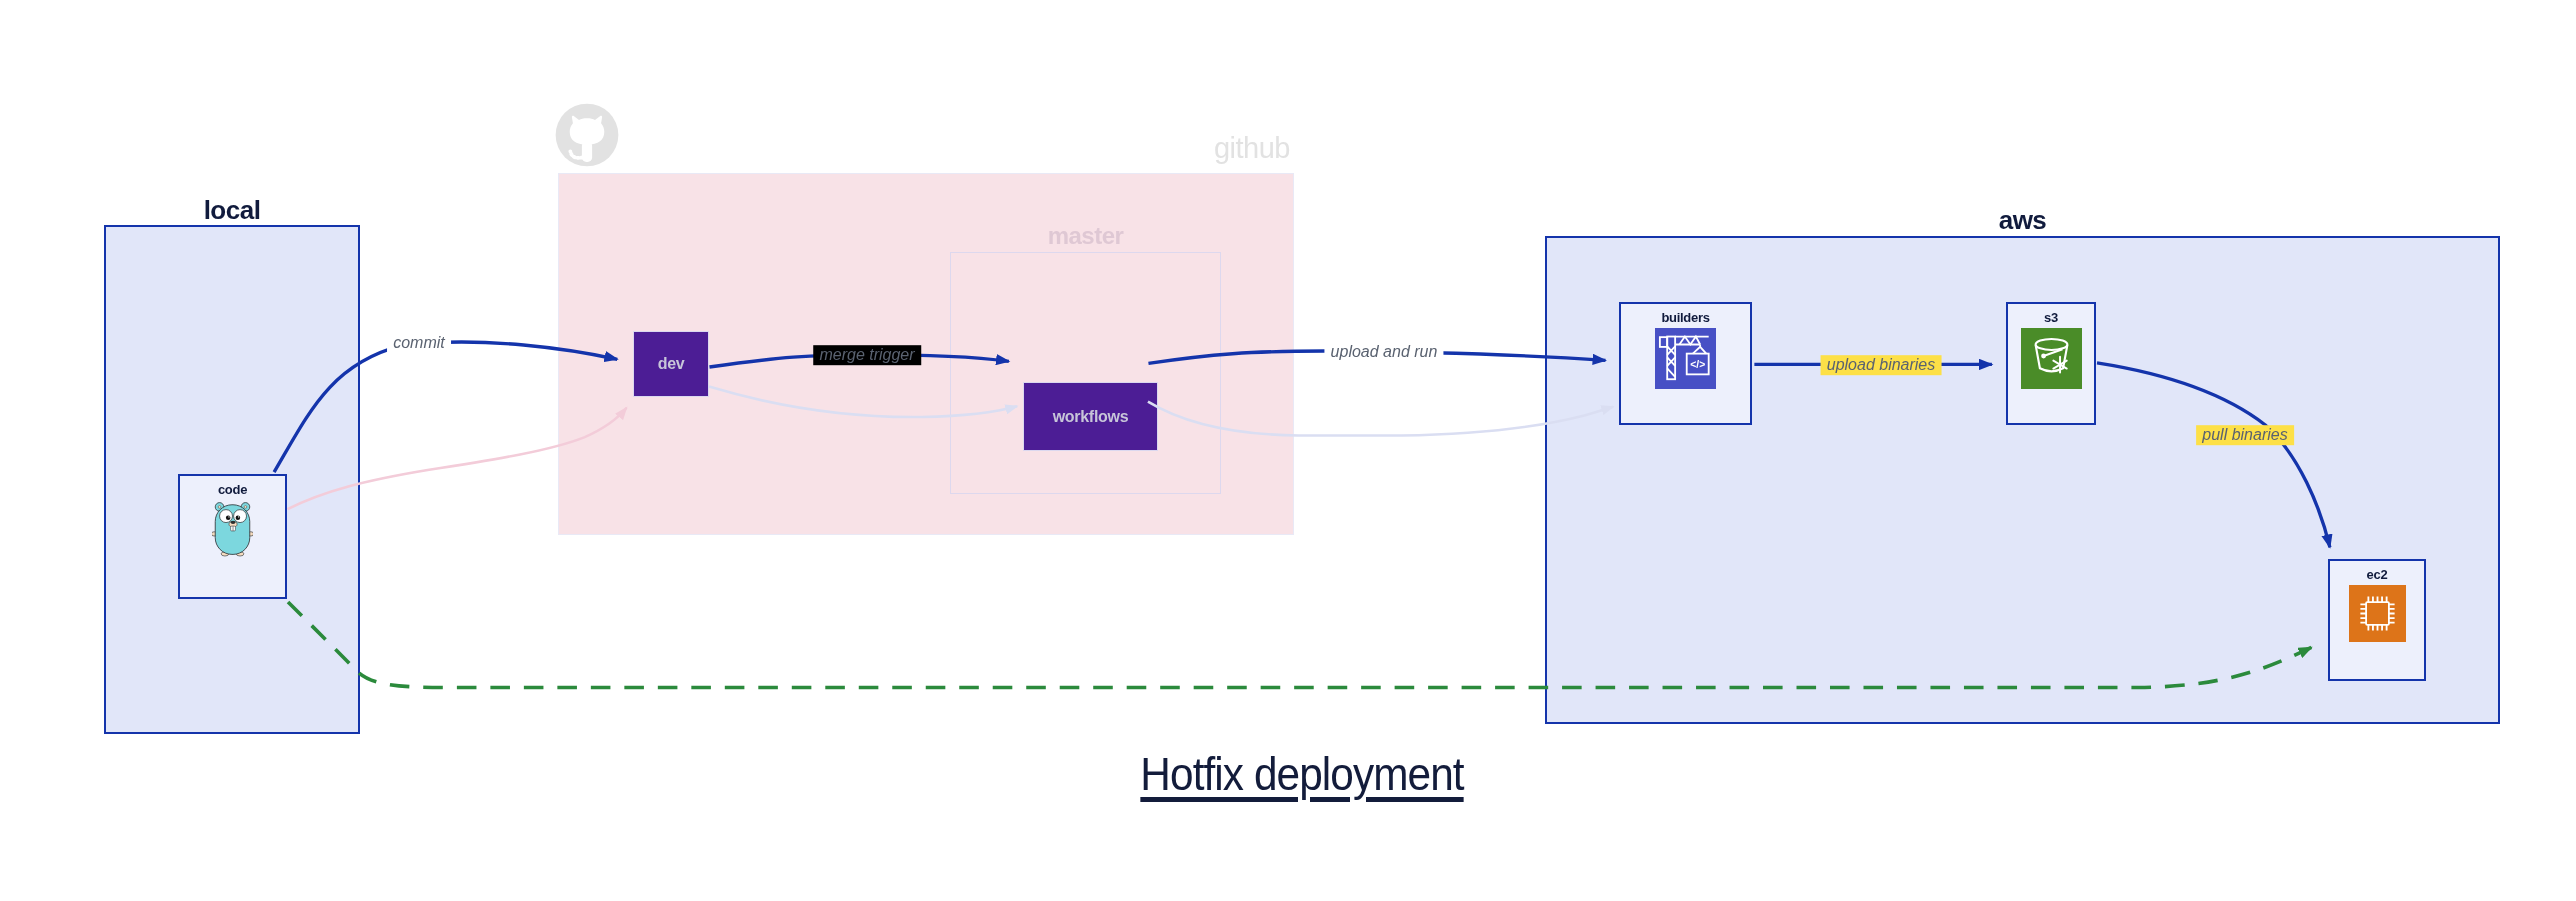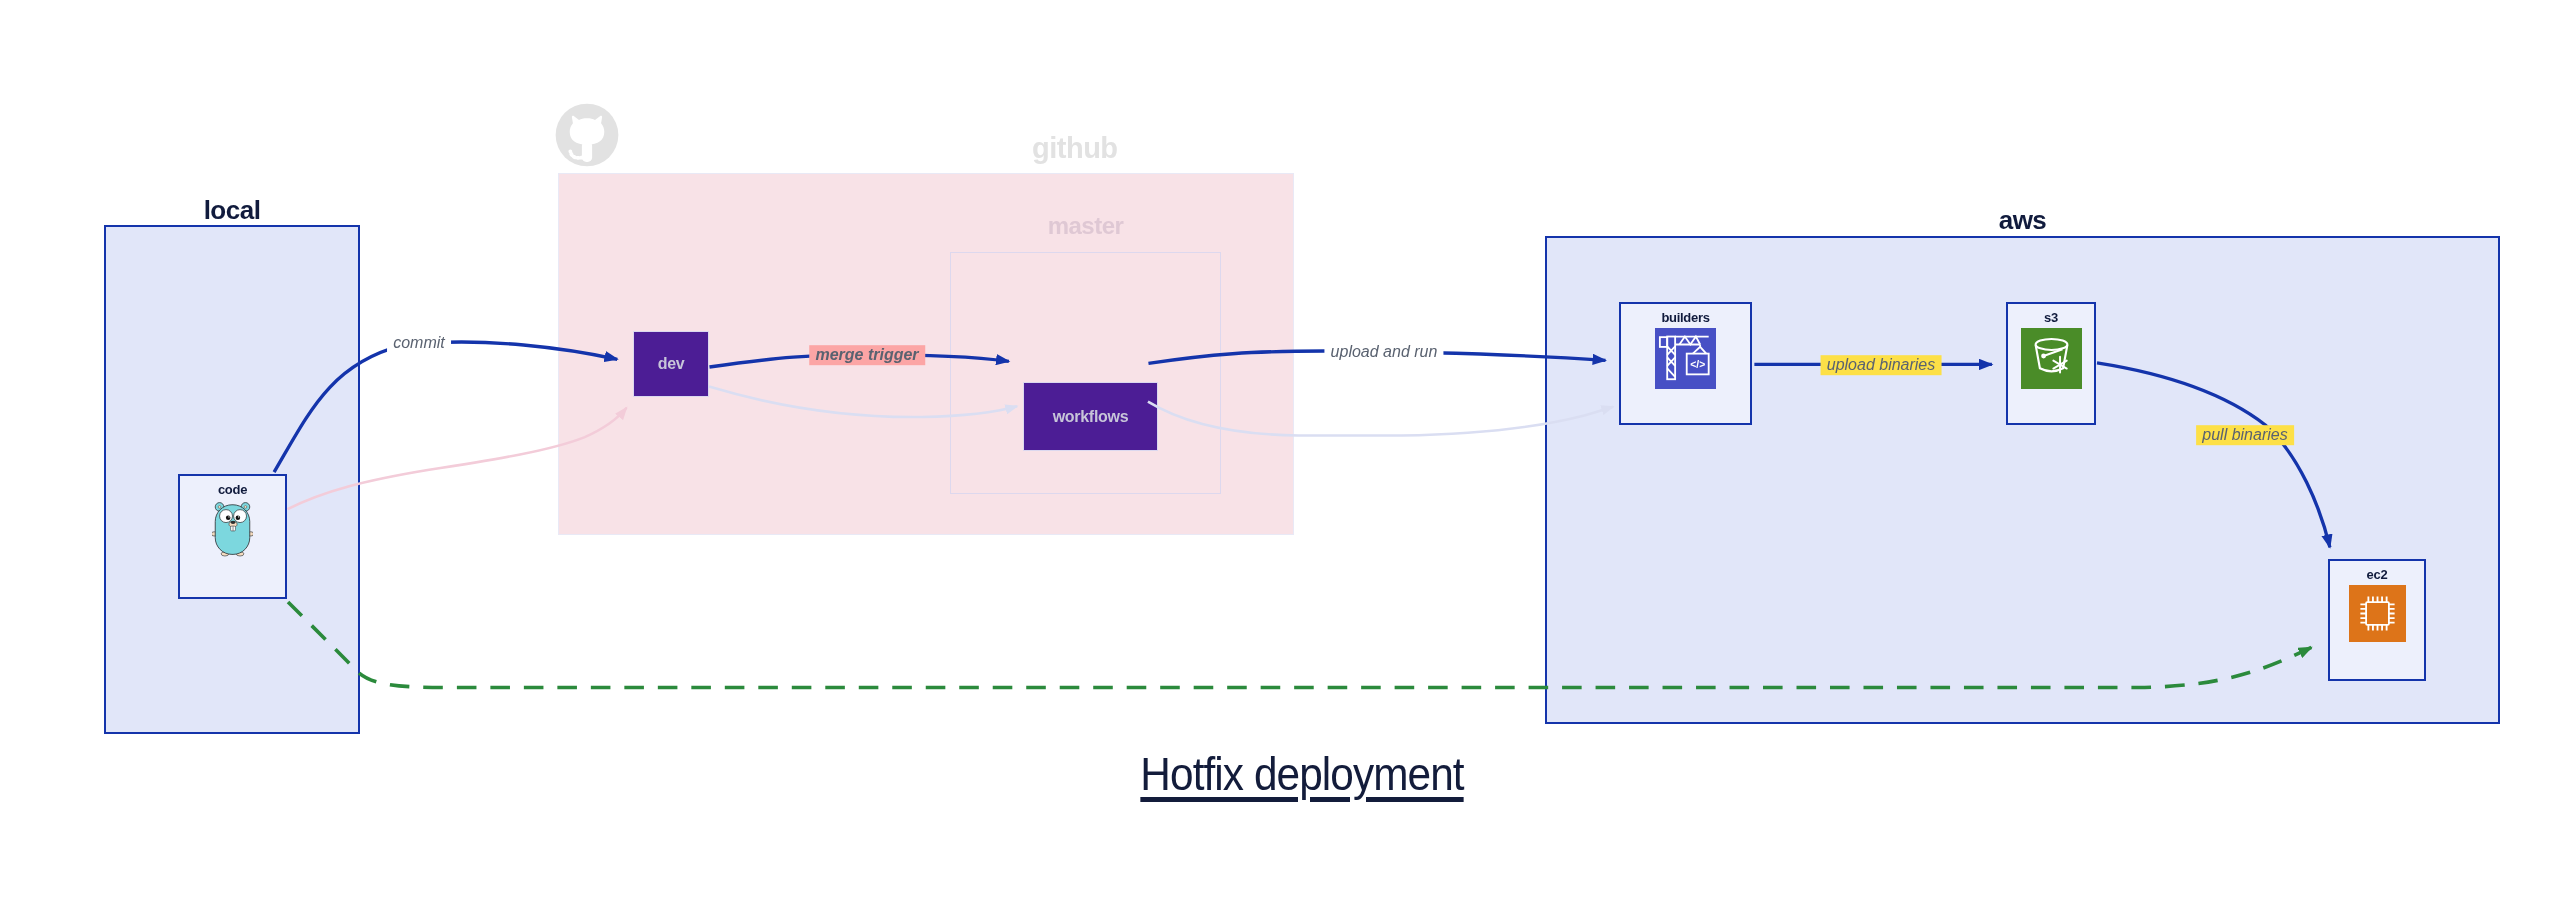--- a/index.html
+++ b/index.html
@@ -12,21 +12,21 @@
   
   .container-blue { background:#e1e6f9; border:2.6px solid #1434ab; }
   .container-pink { background:#f8e2e7; border:1px solid #e9e9f6; }
   .container-master { background:transparent; border:1.5px solid #ddd8ee; }
 
   .container-label {
     position:absolute; text-align:center; font-size:26px; font-weight:600;
     color:#111b3d; letter-spacing:-0.5px;
   }
   .github-label {
-    position:absolute; text-align:left; font-size:29px; font-weight:700;
+    position:absolute; text-align:right; font-size:29px; font-weight:400;
     color:#e2e2e2; letter-spacing:-0.5px;
   }
   .master-label {
     position:absolute; text-align:center; font-size:24px; font-weight:600;
     color:#dfc8d4; letter-spacing:-0.5px;
   }
 
   
   .node {
     position:absolute; box-sizing:border-box; background:#edf0fc;
@@ -46,21 +46,21 @@
 
   .icon-tile { margin-top:3.1px; display:block; }
 
   
   .edge-label {
     position:absolute; transform:translate(-50%,-50%); white-space:nowrap;
     font-style:italic; font-weight:500; font-size:16px; color:#5a6270;
     padding:1px 6.2px; z-index:6; line-height:1.1;
   }
   .bg-white { background:#ffffff; }
-  .bg-pink  { background:#fca5a5;font-weight:bold; }
+  .bg-pink  { background:#000000; }
   .bg-blue  { background:#fde047; }
 
   .arrows { position:absolute; left:0; top:0; z-index:5; }
   .boxes-layer { position:absolute; left:0; top:0; width:100%; height:100%; z-index:1; }
   .nodes-layer { position:absolute; left:0; top:0; width:100%; height:100%; z-index:3; }
 
   .diagram-title {
     position:absolute; left:1302px; top:746px; z-index:7;
     transform:translateX(-50%) scaleX(0.9); transform-origin:center top;
     font-size:47px; font-weight:500; color:#131c3b; letter-spacing:-1px; white-space:nowrap;
@@ -79,21 +79,21 @@
 
     <svg class="abs" style="left:555px; top:103px;" width="64" height="64" viewBox="0 0 100 100">
       <circle cx="50" cy="50" r="49" fill="#e2e2e2"></circle>
       <path fill="#ffffff" d="M50 24 c-5.5 0 -9.5 0.9 -12.5 2.6 l-8.2 -6.2 c-1.6 -1.1 -3.3 0.1 -2.9 1.9 l1.6 9.2 c-3.4 3.9 -5 8.4 -5 13.3 0 12.8 9 20.2 27 20.2 s27 -7.4 27 -20.2 c0 -4.9 -1.6 -9.4 -5 -13.3 l1.6 -9.2 c0.4 -1.8 -1.3 -3 -2.9 -1.9 l-8.2 6.2 c-3 -1.7 -7 -2.6 -12.5 -2.6 z"></path>
       <rect x="42" y="60" width="16" height="32" rx="7" fill="#ffffff"></rect>
       <path d="M43 85 c-11 2.5 -17.5 -1.5 -19 -9.5" stroke="#ffffff" stroke-width="6" fill="none" stroke-linecap="round" stroke-dasharray="2 4"></path>
     </svg>
     <div class="github-label" style="left:1032px; top:132px; width:258px;">github</div>
     <div class="abs container-pink" style="left:558px; top:173px; width:736px; height:362px;"></div>
 
-    <div class="master-label" style="left:950px; top:212px; width:271px;">master</div>
+    <div class="master-label" style="left:950px; top:222px; width:271px;">master</div>
     <div class="abs container-master" style="left:950px; top:252px; width:271px; height:242px;"></div>
 
     <div class="container-label" style="left:1545px; top:205px; width:955px;">aws</div>
     <div class="abs container-blue" style="left:1545px; top:236px; width:955px; height:488px;"></div>
   </div>
 
   <div class="nodes-layer">
 
     <div class="node" style="left:178px; top:474px; width:109px; height:125px;">
       <div class="node-label">code</div>

